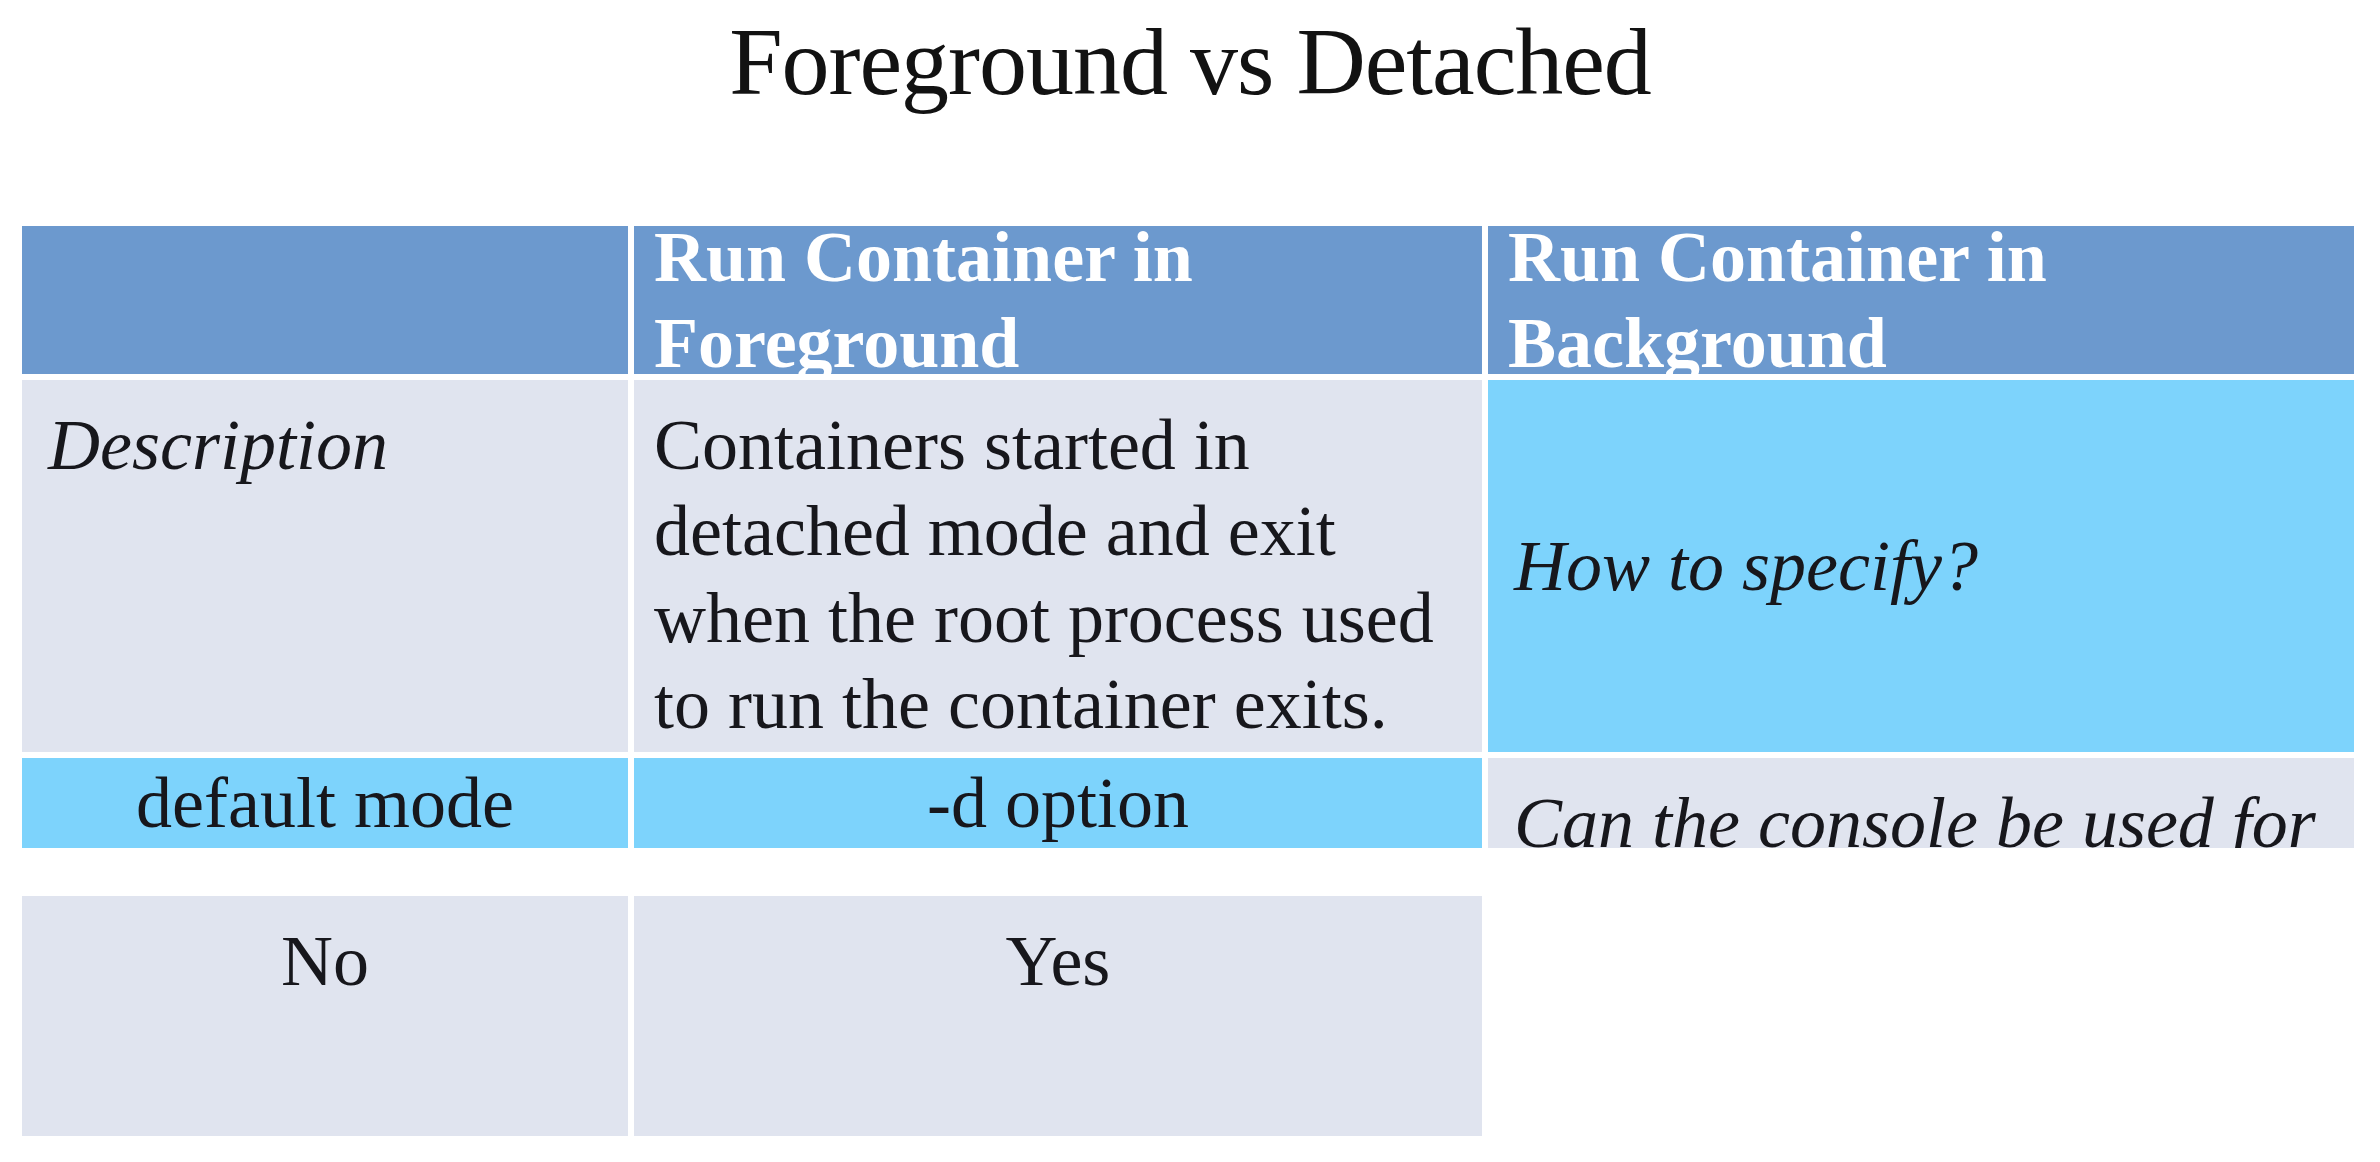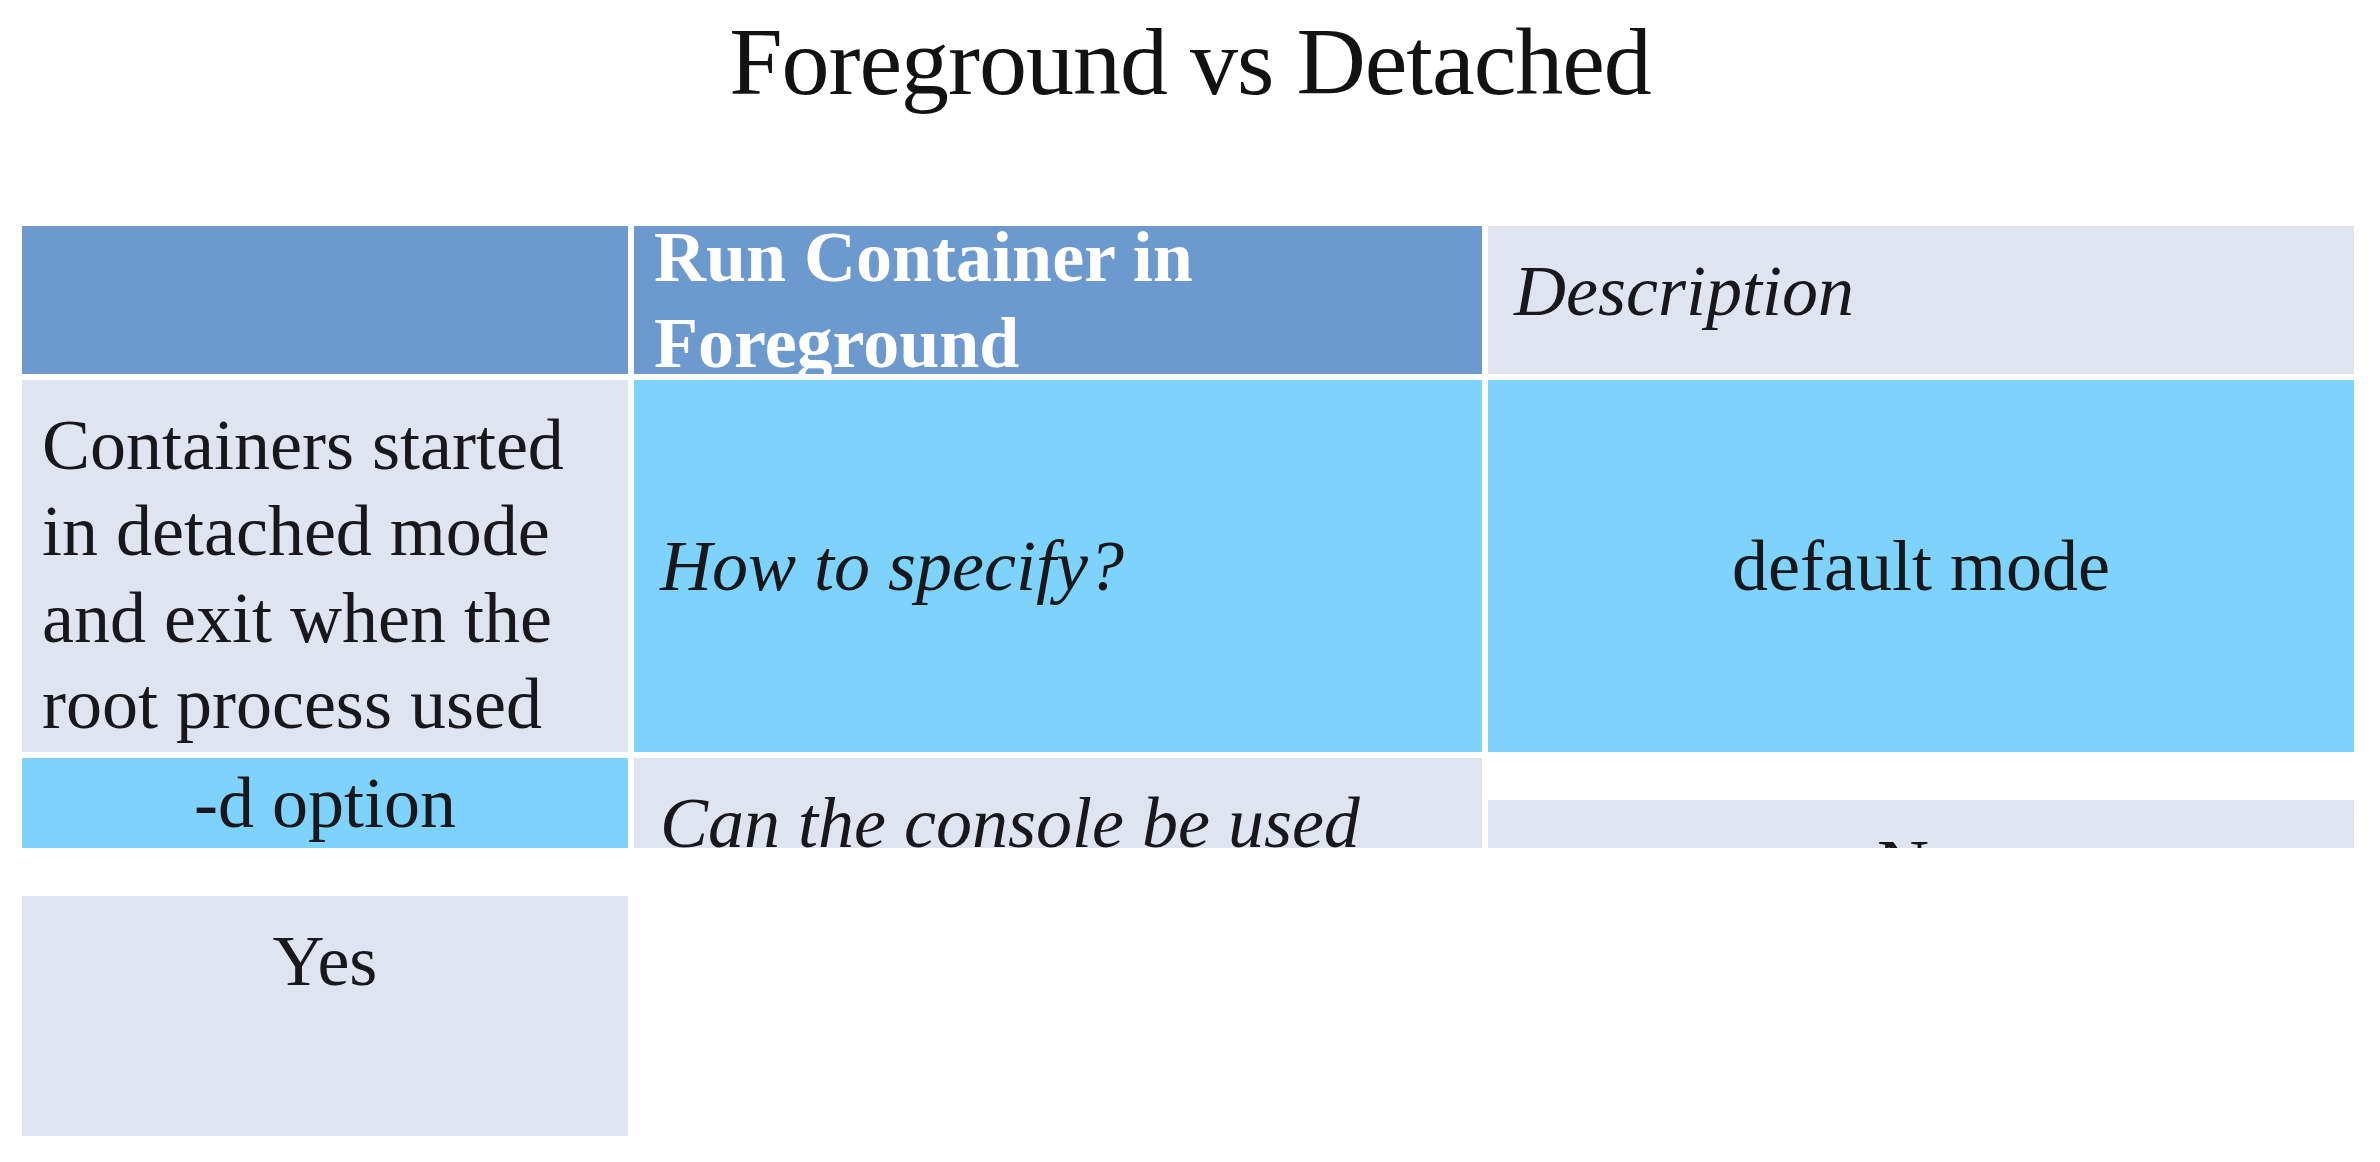--- a/index.html
+++ b/index.html
@@ -77,20 +77,21 @@
 </style>
 </head>
 <body>
 
 <h1 class="slide-title">Foreground vs Detached</h1>
 
 <div class="comparison-table">
 
   <div class="cell th"></div>
   <div class="cell th">Run Container in Foreground</div>
+  <div class="cell th">Run Container in Background</div>
 
   <div class="cell dark label pad-top">Description</div>
   <div class="cell dark pad-top">Containers started in detached mode and exit when the root process used to run the container exits.</div>
 
   <div class="cell light label v-mid">How to specify?</div>
   <div class="cell light v-mid-center">default mode</div>
   <div class="cell light v-mid-center">-d option</div>
 
   <div class="cell dark label pad-top">Can the console be used for other commands after the container is started up?</div>
   <div class="cell dark center-top">No</div>

